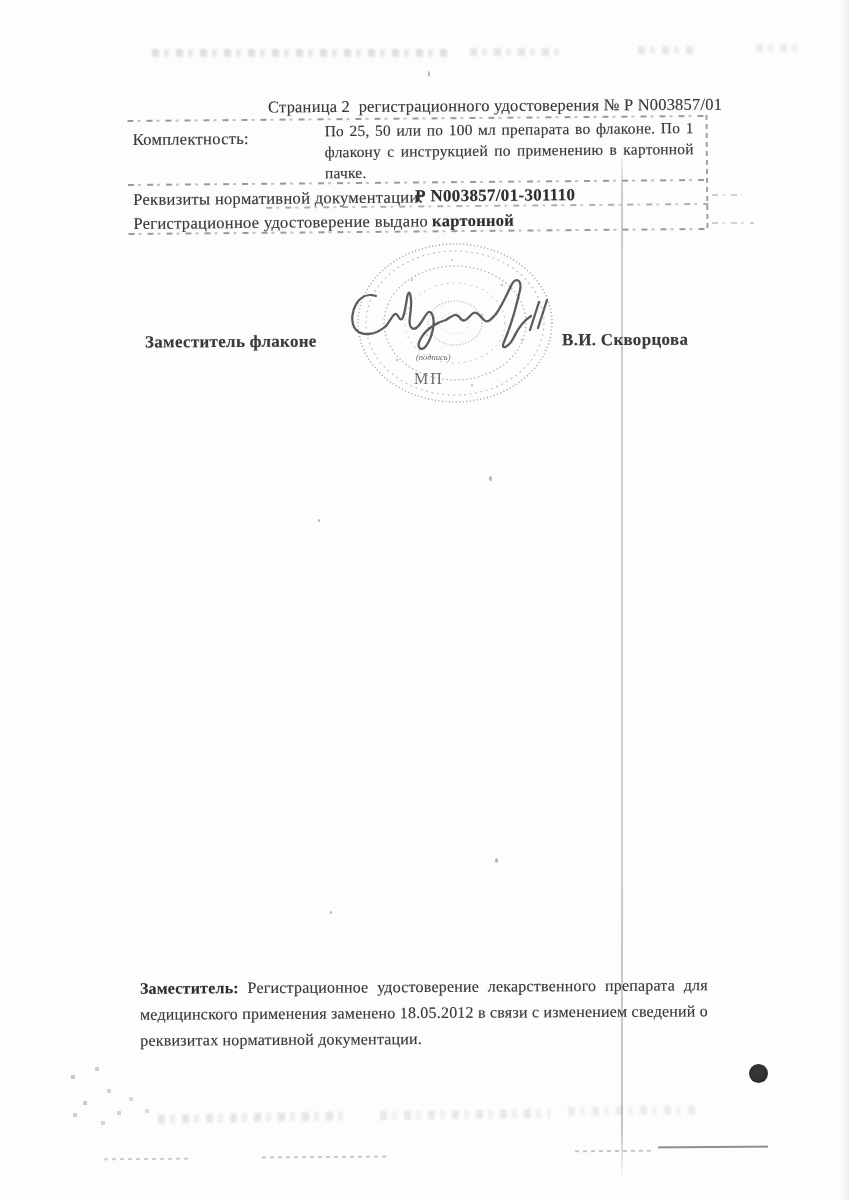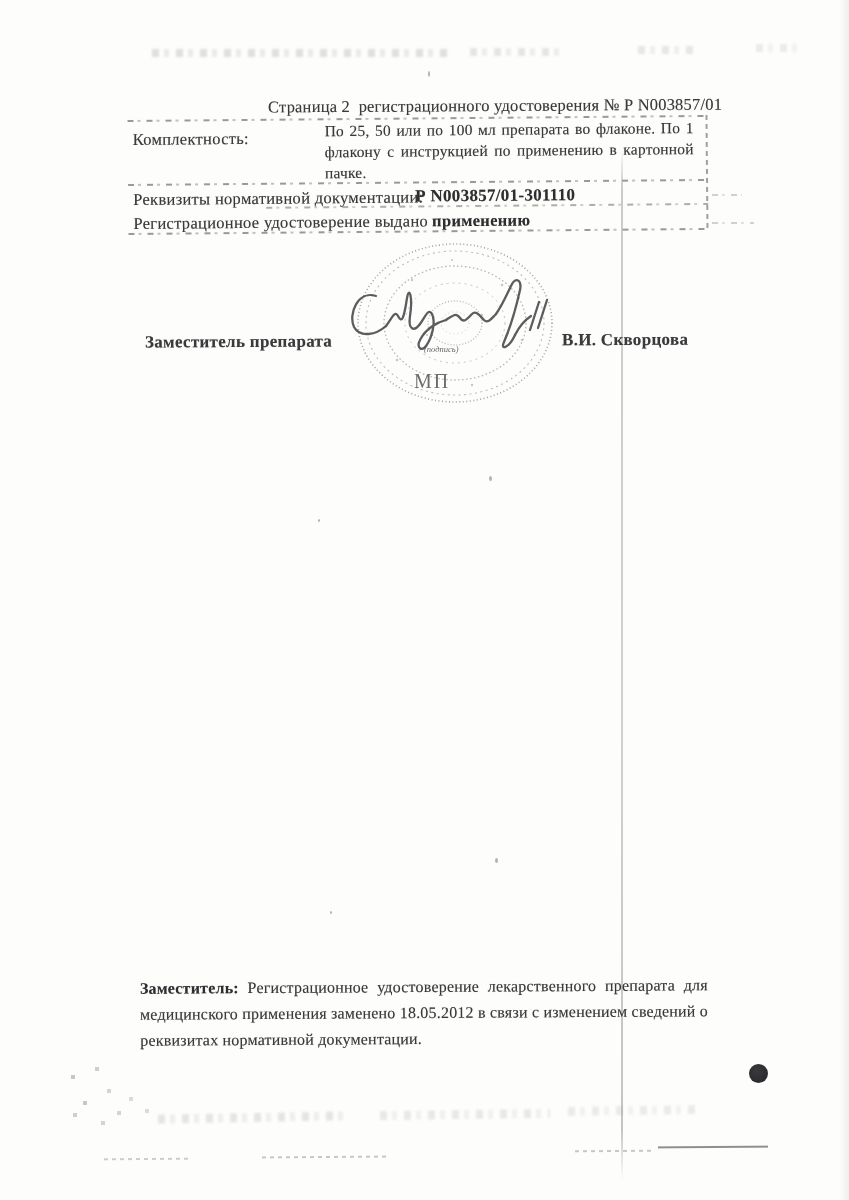--- a/index.html
+++ b/index.html
@@ -23,21 +23,21 @@
          rgba(120,120,116,.7) 0 5px,transparent 5px 9px);filter:blur(.3px);}
   .lbl{font-size:16.5px;letter-spacing:.3px;}
   .jline{text-align:justify;text-align-last:justify;}
   .jlast{text-align:left;text-align-last:left;}
   .kitline{font-size:15.5px;line-height:21px;letter-spacing:.2px;}
   .bold{font-weight:bold;color:#2e2e30;}
 
   
   .signer{font-weight:bold;font-size:17px;letter-spacing:.3px;transform:rotate(-.3deg);}
   .caption{font-size:8.5px;font-style:italic;color:#4a4a4c;opacity:.85;filter:blur(.25px);}
-  .seal-mark{font-size:20px;color:#48484a;letter-spacing:2px;opacity:.8;filter:blur(.25px);}
+  .seal-mark{font-size:16px;color:#48484a;letter-spacing:2px;opacity:.8;filter:blur(.25px);}
 
   
   .note{left:140px;top:974px;width:568px;transform:rotate(-.35deg);}
   .noteline{font-size:16px;line-height:26px;letter-spacing:.2px;}
 
   
   .foldline{left:621px;top:148px;width:1.5px;height:1032px;opacity:.6;
     background:linear-gradient(180deg,rgba(140,140,136,0),#a9a9a5 4%,#b3b3af 55%,#9e9e9a 95%,rgba(140,140,136,0));}
   .smudge{background:repeating-linear-gradient(90deg,
       rgba(146,146,142,.55) 0 7px,transparent 7px 12px,
@@ -76,31 +76,31 @@
     <div class="ink kitline jline">По 25, 50 или по 100 мл препарата во флаконе. По 1</div>
     <div class="ink kitline jline">флакону с инструкцией по применению в картонной</div>
     <div class="ink kitline jlast">пачке.</div>
   </div>
   <div class="abs hline" style="left:0;top:66px;width:580px;"></div>
   <div class="abs ink lbl" style="left:5px;top:72px;">Реквизиты нормативной документации:</div>
   <div class="abs ink lbl bold" style="left:287px;top:71px;font-size:17px;">Р N003857/01-301110</div>
   <div class="abs hline" style="left:138px;top:90px;width:442px;opacity:.8;"></div>
   <div class="abs" style="left:5px;top:96px;">
     <span class="ink lbl">Регистрационное удостоверение выдано</span>
-    <span class="ink lbl bold">применению</span>
+    <span class="ink lbl bold">картонной</span>
   </div>
   <div class="abs hline" style="left:0;top:115px;width:580px;"></div>
   <div class="abs vline-dash" style="left:578px;top:2px;height:113px;"></div>
 </div>
 <div class="abs hline" style="left:712px;top:194px;width:30px;opacity:.45;"></div>
 <div class="abs hline" style="left:712px;top:222px;width:42px;opacity:.45;"></div>
 
 <div class="abs foldline"></div>
 
-<div class="abs ink signer" style="left:145px;top:332px;">Заместитель препарата</div>
+<div class="abs ink signer" style="left:145px;top:332px;">Заместитель флаконе</div>
 <div class="abs ink signer" style="left:562px;top:330px;text-align:center;">В.И. Скворцова</div>
 
 <svg class="abs" style="left:352px;top:240px;filter:blur(.5px);opacity:.8;" width="206" height="166" viewBox="0 0 206 166">
   <g fill="none" stroke="#8e8c86">
     <ellipse cx="103" cy="83" rx="97" ry="79" stroke-width="1.6" stroke-dasharray="1 2.5"></ellipse>
     <ellipse cx="103" cy="83" rx="89" ry="72" stroke-width="1.1" stroke-dasharray="2 3.5" opacity=".7"></ellipse>
     <ellipse cx="103" cy="83" rx="71" ry="57" stroke-width="1.3" stroke-dasharray="1.5 2.5" opacity=".8"></ellipse>
     <ellipse cx="103" cy="83" rx="50" ry="40" stroke-width="1" stroke-dasharray="2 4" opacity=".6"></ellipse>
     <ellipse cx="103" cy="83" rx="27" ry="22" stroke-width="1.4" stroke-dasharray="1 2" opacity=".75"></ellipse>
     <ellipse cx="103" cy="83" rx="14" ry="11" stroke-width="1" stroke-dasharray="1 3" opacity=".6"></ellipse>
@@ -122,21 +122,21 @@
     <path d="M36,24 C18,18 8,42 14,55 C20,66 36,63 46,54"></path>
     <path d="M46,54 C52,46 55,38 58,44 C62,52 64,46 67,26 C69,14 73,24 70,44 C68,58 74,60 80,52"></path>
     <path d="M80,52 C86,44 88,36 92,42 C96,50 92,66 86,74 C82,80 76,76 80,68 C86,56 98,50 106,48"></path>
     <path d="M106,48 C112,44 116,40 120,46 C124,52 128,46 132,42 C136,38 140,44 144,48 C148,52 152,46 156,42"></path>
     <path d="M156,42 C162,34 168,20 172,12 C176,5 182,8 180,18 C176,36 170,56 164,70 C160,79 169,76 175,63"></path>
     <path d="M175,63 C179,55 185,48 191,44"></path>
     <path d="M199,30 L190,58"></path>
     <path d="M207,28 L198,56"></path>
   </g>
 </svg>
-<div class="abs caption" style="left:416px;top:344px;margin-left:8px;">(подпись)</div>
+<div class="abs caption" style="left:416px;top:352px;">(подпись)</div>
 <div class="abs seal-mark" style="left:414px;top:370px;">МП</div>
 
 <div class="abs speck" style="left:489px;top:476px;width:3px;height:5px;"></div>
 <div class="abs speck" style="left:318px;top:519px;width:2px;height:3px;"></div>
 <div class="abs speck" style="left:495px;top:858px;width:3px;height:5px;"></div>
 <div class="abs speck" style="left:330px;top:911px;width:2px;height:3px;"></div>
 
 <div class="abs note">
   <div class="ink noteline jline"><b class="bold">Заместитель:</b> <span>Регистрационное удостоверение лекарственного препарата для</span></div>
   <div class="ink noteline jline">медицинского применения заменено 18.05.2012 в связи с изменением сведений о</div>

